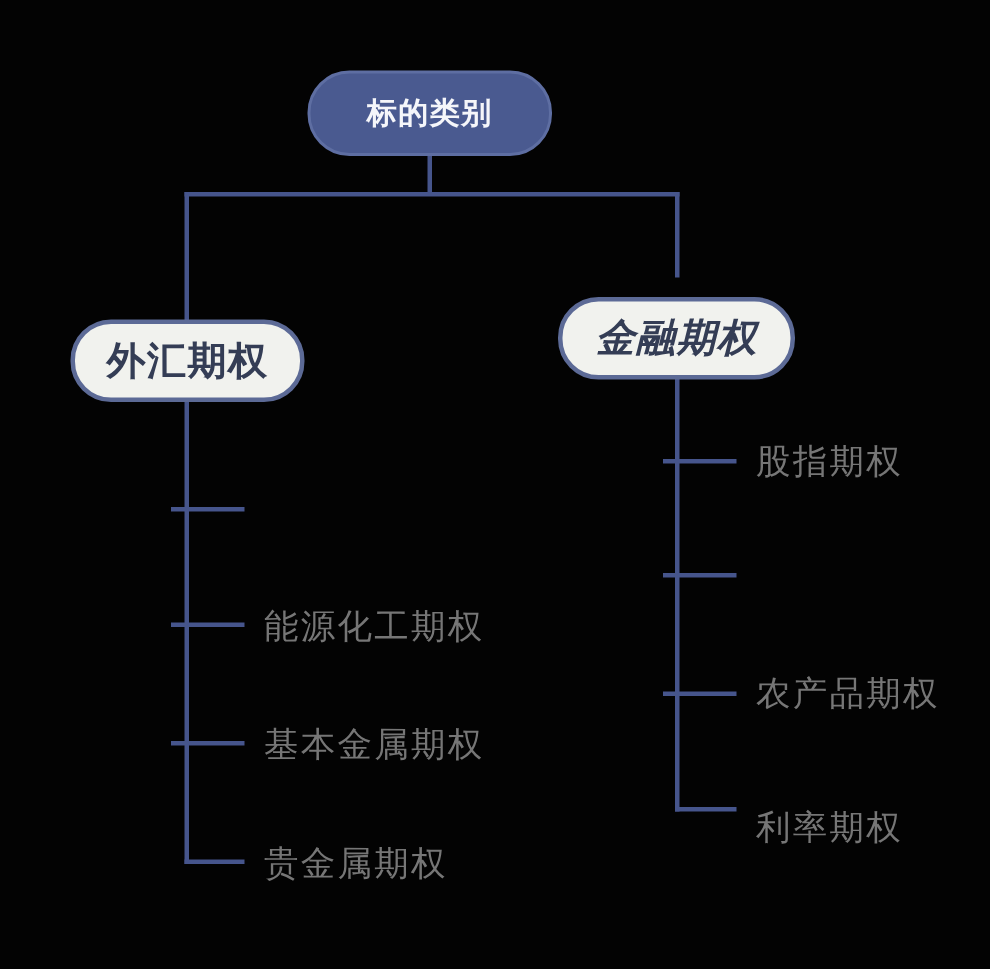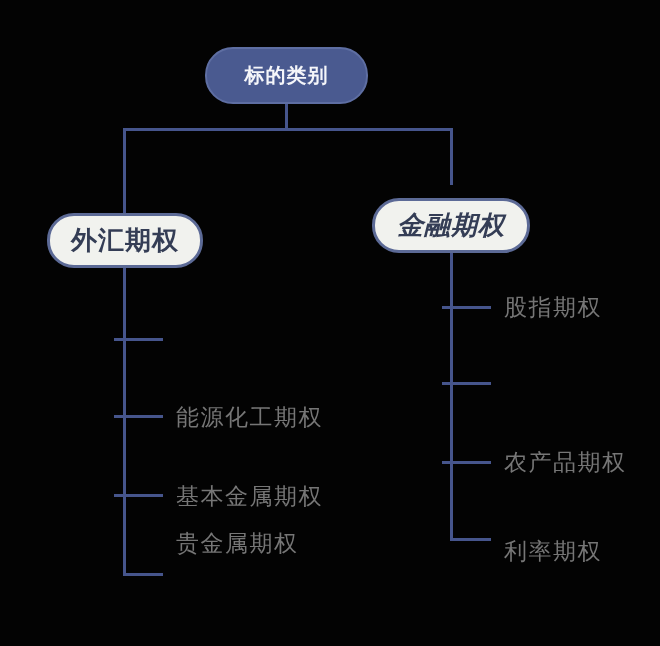--- a/index.html
+++ b/index.html
@@ -76,19 +76,19 @@
   <div class="line" style="left:450px; top:538px; width:41px; height:3px;"></div>
 
   <div class="node root" style="left:205px; top:47px; width:163px; height:57px;">标的类别</div>
 
   <div class="node branch" style="left:47px; top:213px; width:156px; height:55px;">外汇期权</div>
 
   <div class="node branch" style="left:372px; top:198px; width:158px; height:55px;font-style:italic;">金融期权</div>
 
   <div class="leaf" style="left:176px; top:402px;">能源化工期权</div>
   <div class="leaf" style="left:176px; top:481px;">基本金属期权</div>
-  <div class="leaf" style="left:176px; top:528px;">贵金属期权</div>
+  <div class="leaf" style="left:176px; top:560px;">贵金属期权</div>
 
   <div class="leaf" style="left:504px; top:292px;">股指期权</div>
   <div class="leaf" style="left:504px; top:447px;">农产品期权</div>
   <div class="leaf" style="left:504px; top:536px;">利率期权</div>
 
 </div>
 
 </body></html>

